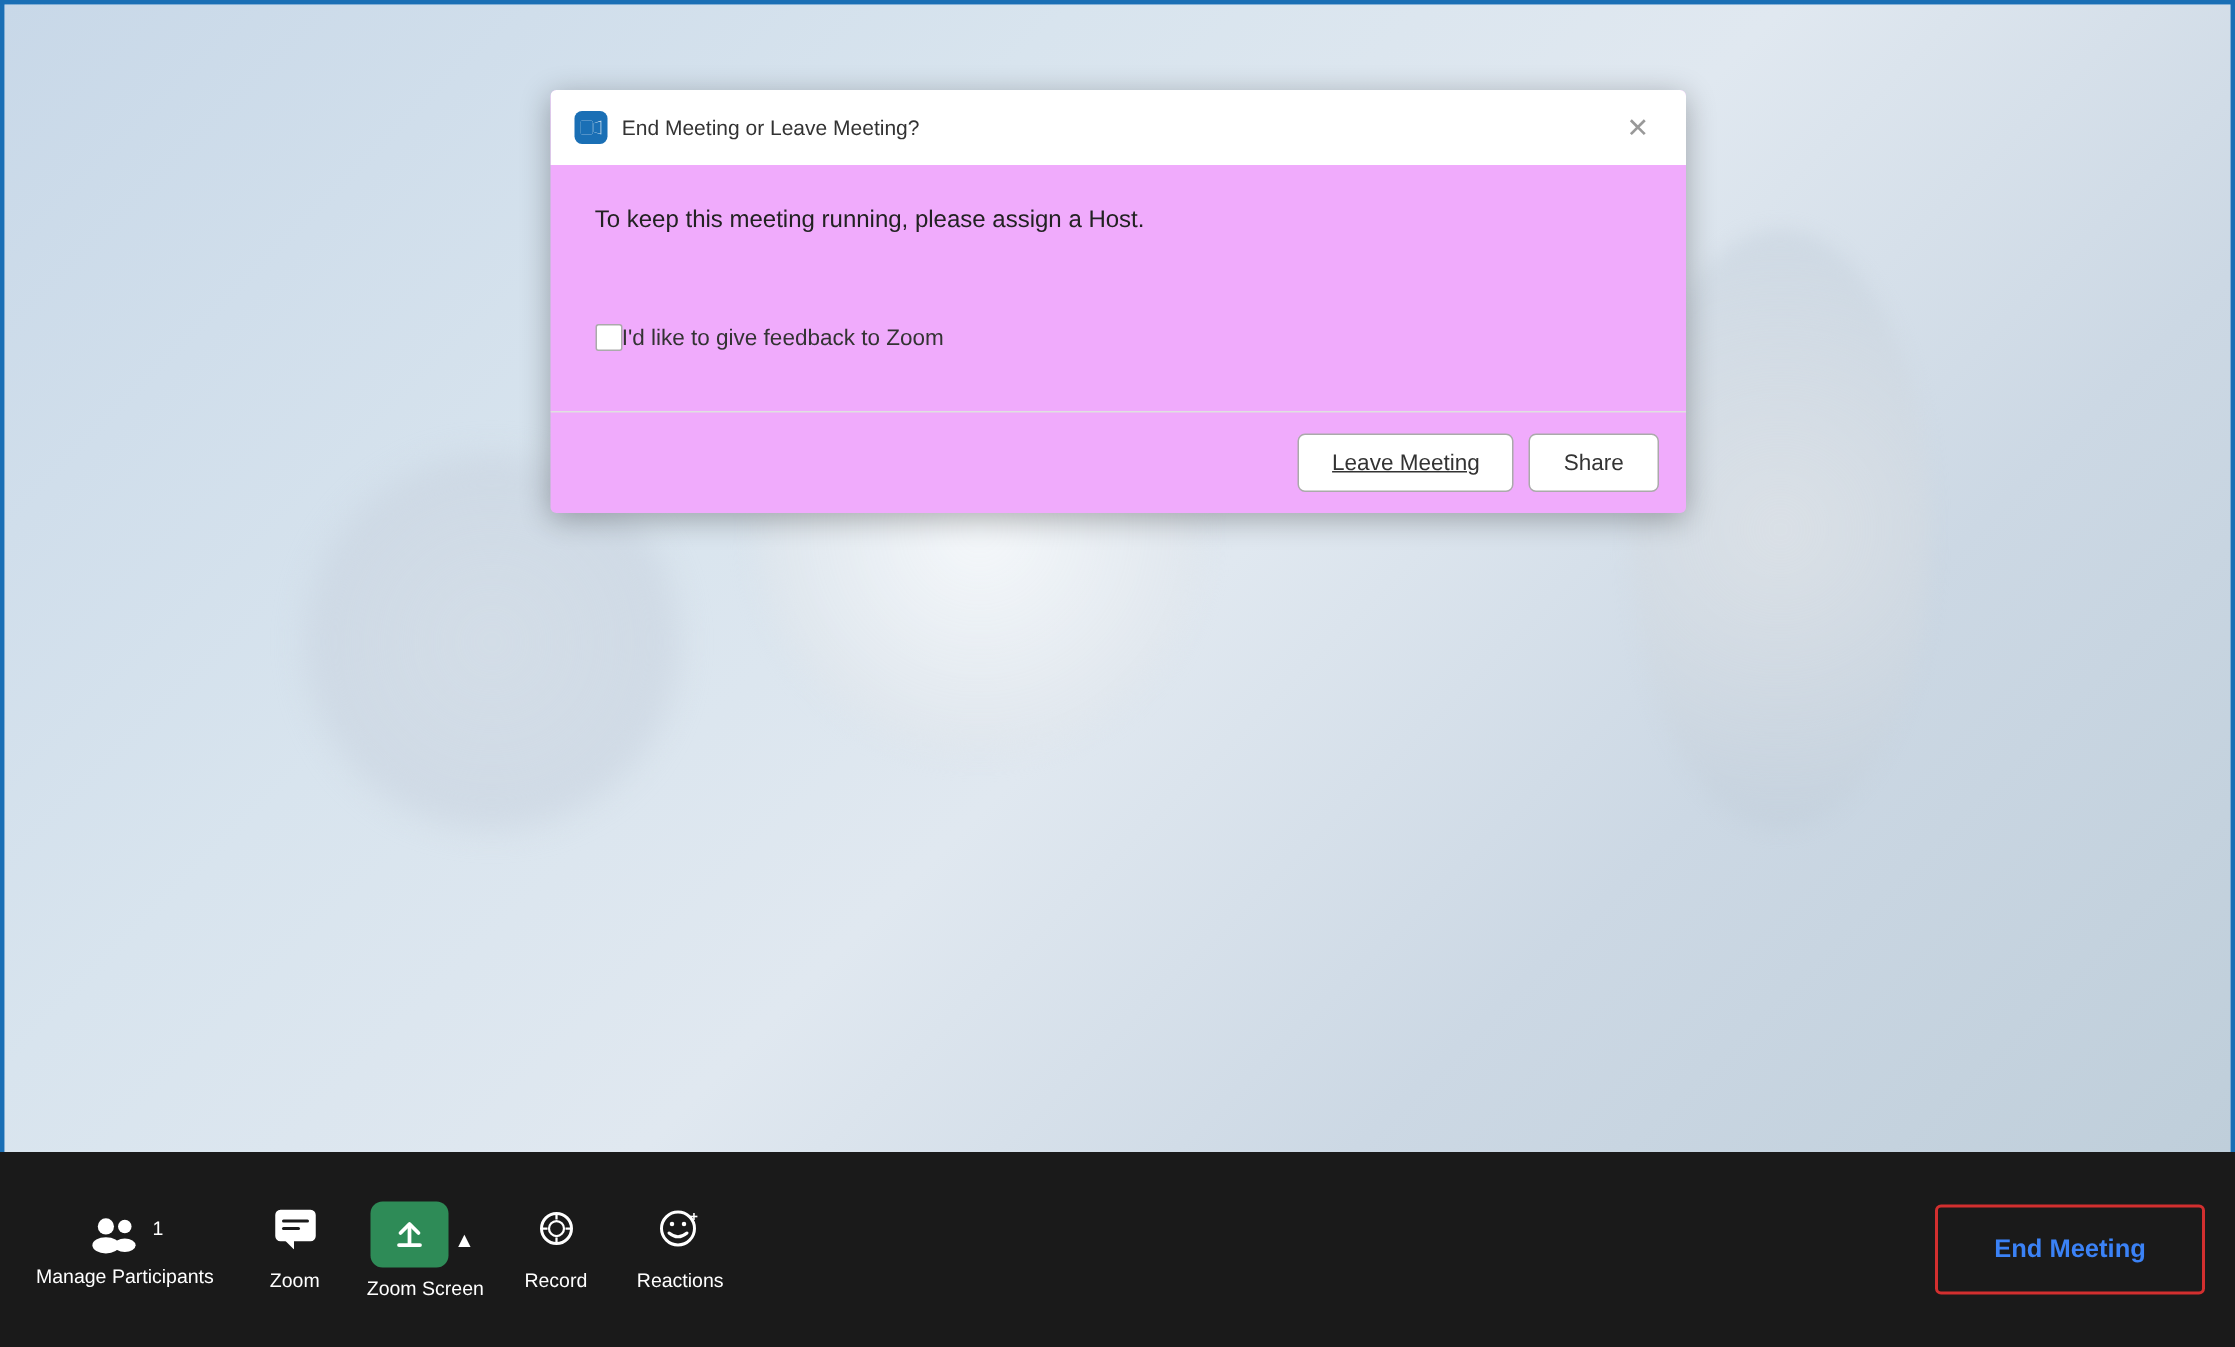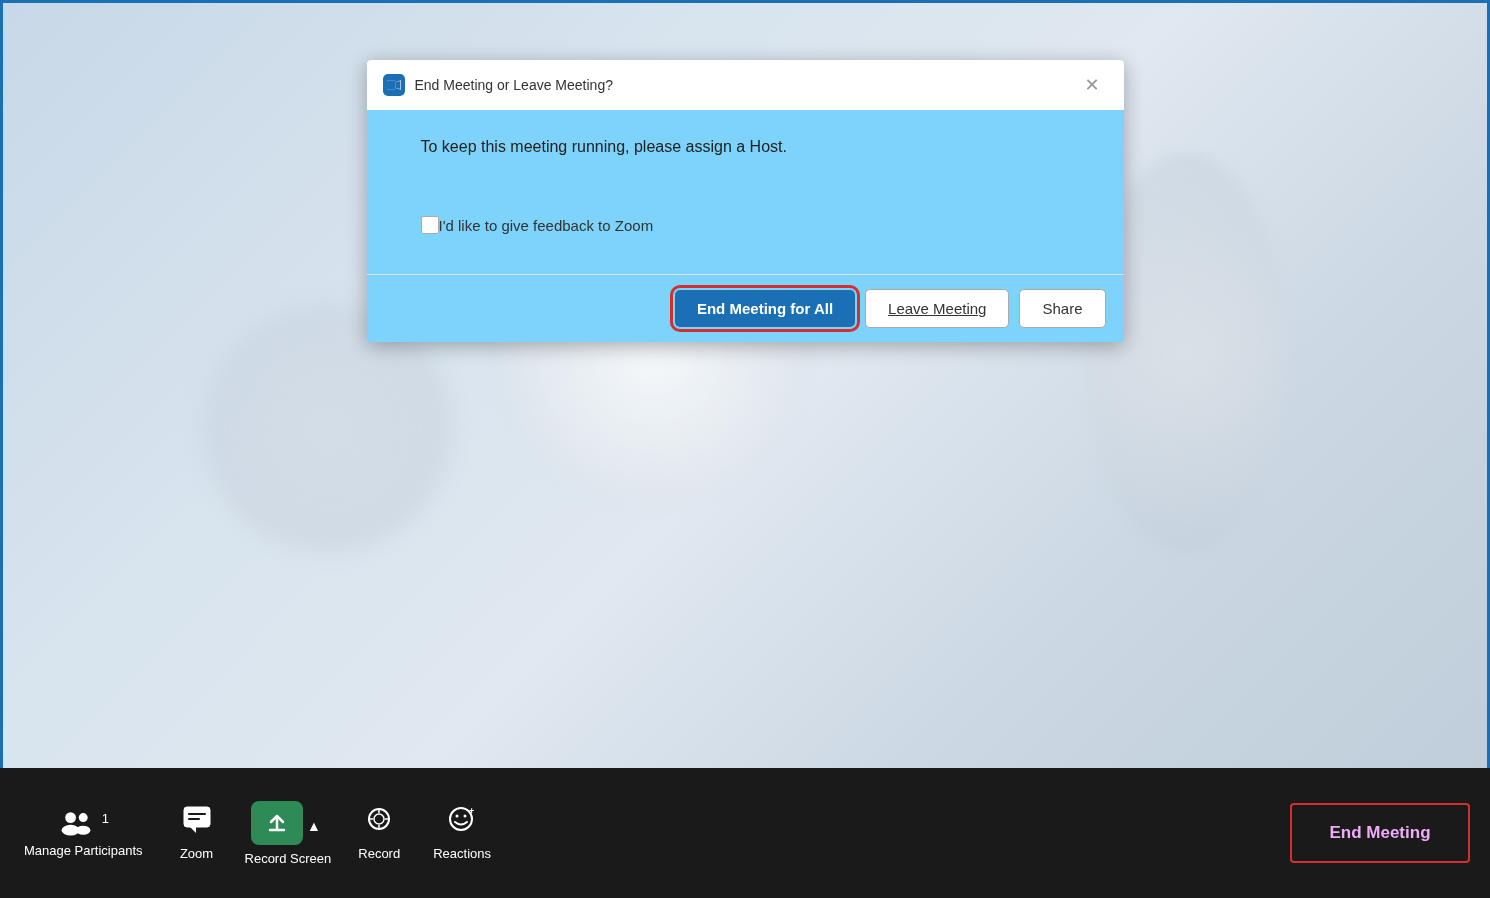--- a/index.html
+++ b/index.html
@@ -64,21 +64,21 @@
     .modal-overlay {
       position: absolute;
       inset: 0;
       display: flex;
       align-items: flex-start;
       justify-content: center;
       padding-top: 60px;
     }
 
     .modal {
-      background: #7dd3fc;
+      background: #f0abfc;
       border-radius: 4px;
       box-shadow: 0 4px 20px rgba(0,0,0,0.3);
       width: 757px;
       overflow: hidden;
     }
 
     .modal-header {
       display: flex;
       align-items: center;
       padding: 14px 18px 14px 16px;
@@ -115,21 +115,20 @@
       border: none;
       cursor: pointer;
       color: #999;
       font-size: 18px;
       line-height: 1;
       padding: 2px 6px;
     }
 
     .modal-body {
       padding: 28px 30px 20px 30px;
-      margin-left: 24px;
     }
 
     .modal-message {
       font-size: 16px;
       color: #222;
       margin-bottom: 60px;
       font-weight: 400;
     }
 
     .modal-checkbox-row {
@@ -270,21 +269,21 @@
       justify-content: center;
       margin-bottom: 6px;
     }
 
     .toolbar-spacer {
       flex: 1;
     }
 
     .btn-end-meeting-toolbar {
       background: #1a1a1a;
-      color: #f0abfc;
+      color: #3b82f6;
       border: 2px solid #d32f2f;
       border-radius: 4px;
       padding: 18px 24px;
       font-size: 17px;
       font-weight: 700;
       cursor: pointer;
       margin-right: 10px;
       min-width: 180px;
       text-align: center;
     }
@@ -348,21 +347,20 @@
       <button class="modal-close">✕</button>
     </div>
     <div class="modal-body">
       <p class="modal-message">To keep this meeting running, please assign a Host.</p>
       <div class="modal-checkbox-row">
         <div class="modal-checkbox"></div>
         <span class="modal-checkbox-label">I'd like to give feedback to Zoom</span>
       </div>
     </div>
     <div class="modal-footer">
-      <button class="btn-end-all">End Meeting for All</button>
       <button class="btn-leave">Leave Meeting</button>
       <button class="btn-cancel">Share</button>
     </div>
   </div>
 </div>
 
 <div class="toolbar">
 
   <div class="toolbar-participants">
     <div class="toolbar-participants-icon">
@@ -396,21 +394,21 @@
     <div style="display:flex;align-items:center;position:relative;">
       <div class="share-screen-icon-wrap">
         <svg class="share-svg" viewBox="0 0 26 22" fill="white">
           <line x1="13" y1="18" x2="13" y2="4" stroke="white" stroke-width="2.5"></line>
           <polyline points="7,10 13,4 19,10" fill="none" stroke="white" stroke-width="2.5" stroke-linecap="round" stroke-linejoin="round"></polyline>
           <line x1="6" y1="18" x2="20" y2="18" stroke="white" stroke-width="2.5" stroke-linecap="round"></line>
         </svg>
       </div>
       <span style="color:white;font-size:14px;padding:8px 4px;cursor:pointer;">▲</span>
     </div>
-    <span class="toolbar-label">Record Screen</span>
+    <span class="toolbar-label">Zoom Screen</span>
   </div>
 
   <div class="toolbar-item">
     <div class="toolbar-icon">
       <svg class="record-svg" viewBox="0 0 30 28" fill="none">
         <circle cx="15" cy="14" r="10" stroke="white" stroke-width="2"></circle>
         <circle cx="15" cy="14" r="5" fill="none" stroke="white" stroke-width="1.5"></circle>
 
         <line x1="5" y1="14" x2="9" y2="14" stroke="white" stroke-width="1.5"></line>
         <line x1="21" y1="14" x2="25" y2="14" stroke="white" stroke-width="1.5"></line>

